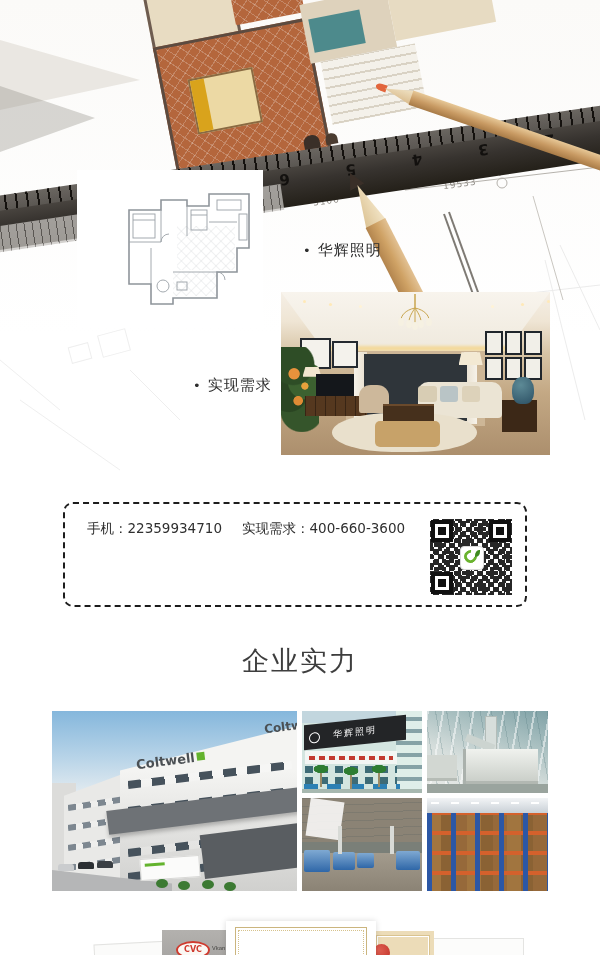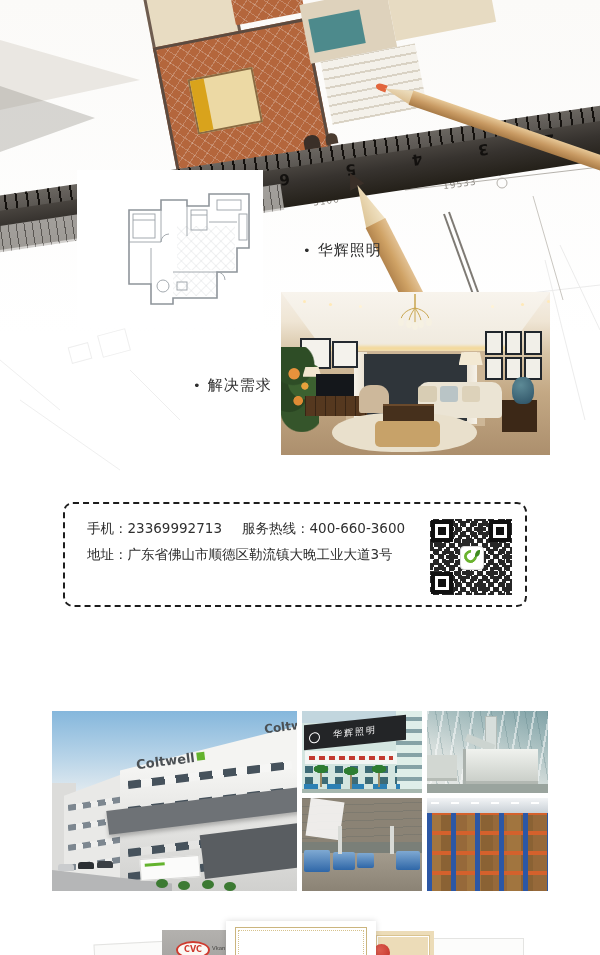--- a/index.html
+++ b/index.html
@@ -368,44 +368,42 @@
         <path d="M18 14 C8 16 4 22 4 26 M18 14 C28 16 32 22 32 26 M18 14 C14 20 12 24 12 28 M18 14 C22 20 24 24 24 28 M18 14 L18 30" fill="none" stroke="#c9a54e" stroke-width="1"></path>
         <ellipse cx="4" cy="28" rx="3" ry="4" fill="#f6f1e2"></ellipse>
           <ellipse cx="12" cy="30" rx="3" ry="4" fill="#f6f1e2"></ellipse>
         <ellipse cx="18" cy="32" rx="3" ry="4" fill="#f6f1e2"></ellipse>
           <ellipse cx="24" cy="30" rx="3" ry="4" fill="#f6f1e2"></ellipse>
         <ellipse cx="32" cy="28" rx="3" ry="4" fill="#f6f1e2"></ellipse>
       </svg>
     </div>
 
     <div class="need need-real">
-      <span class="b">•</span><span>解决需求</span>
+      <span class="b">•</span><span>实现需求</span>
     </div>
   </section>
 
   <section class="contact">
     <div class="c-row">
-      <span>手机：</span><span>23369992713</span>
-      <span class="c-hot"><span>服务热线：</span><span>400-660-3600</span></span>
-    </div>
-    <div class="c-row">
-      <span>地址：</span><span>广东省佛山市顺德区勒流镇大晚工业大道3号</span>
+      <span>手机：</span><span>22359934710</span>
+      <span class="c-hot"><span>实现需求：</span><span>400-660-3600</span></span>
     </div>
     <div class="qr">
       <div class="noise"></div>
       <div class="f f-tl"></div>
       <div class="f f-tr"></div>
       <div class="f f-bl"></div>
       <div class="logo">
           <i></i>
           <em></em>
         </div>
     </div>
   </section>
 
+  <h2 class="strength-title" style="margin:0">企业实力</h2>
 
   <div class="tile t-building">
     <div class="bld-far"></div>
     <div class="bld-wing">
       <span class="wing-row" style="left:4px;top:36px;width:64px"></span>
       <span class="wing-row" style="left:4px;top:56px;width:64px"></span>
       <span class="wing-row" style="left:4px;top:76px;width:64px"></span>
       <span class="wing-row" style="left:4px;top:96px;width:64px"></span>
     </div>
     <div class="bld-main">

